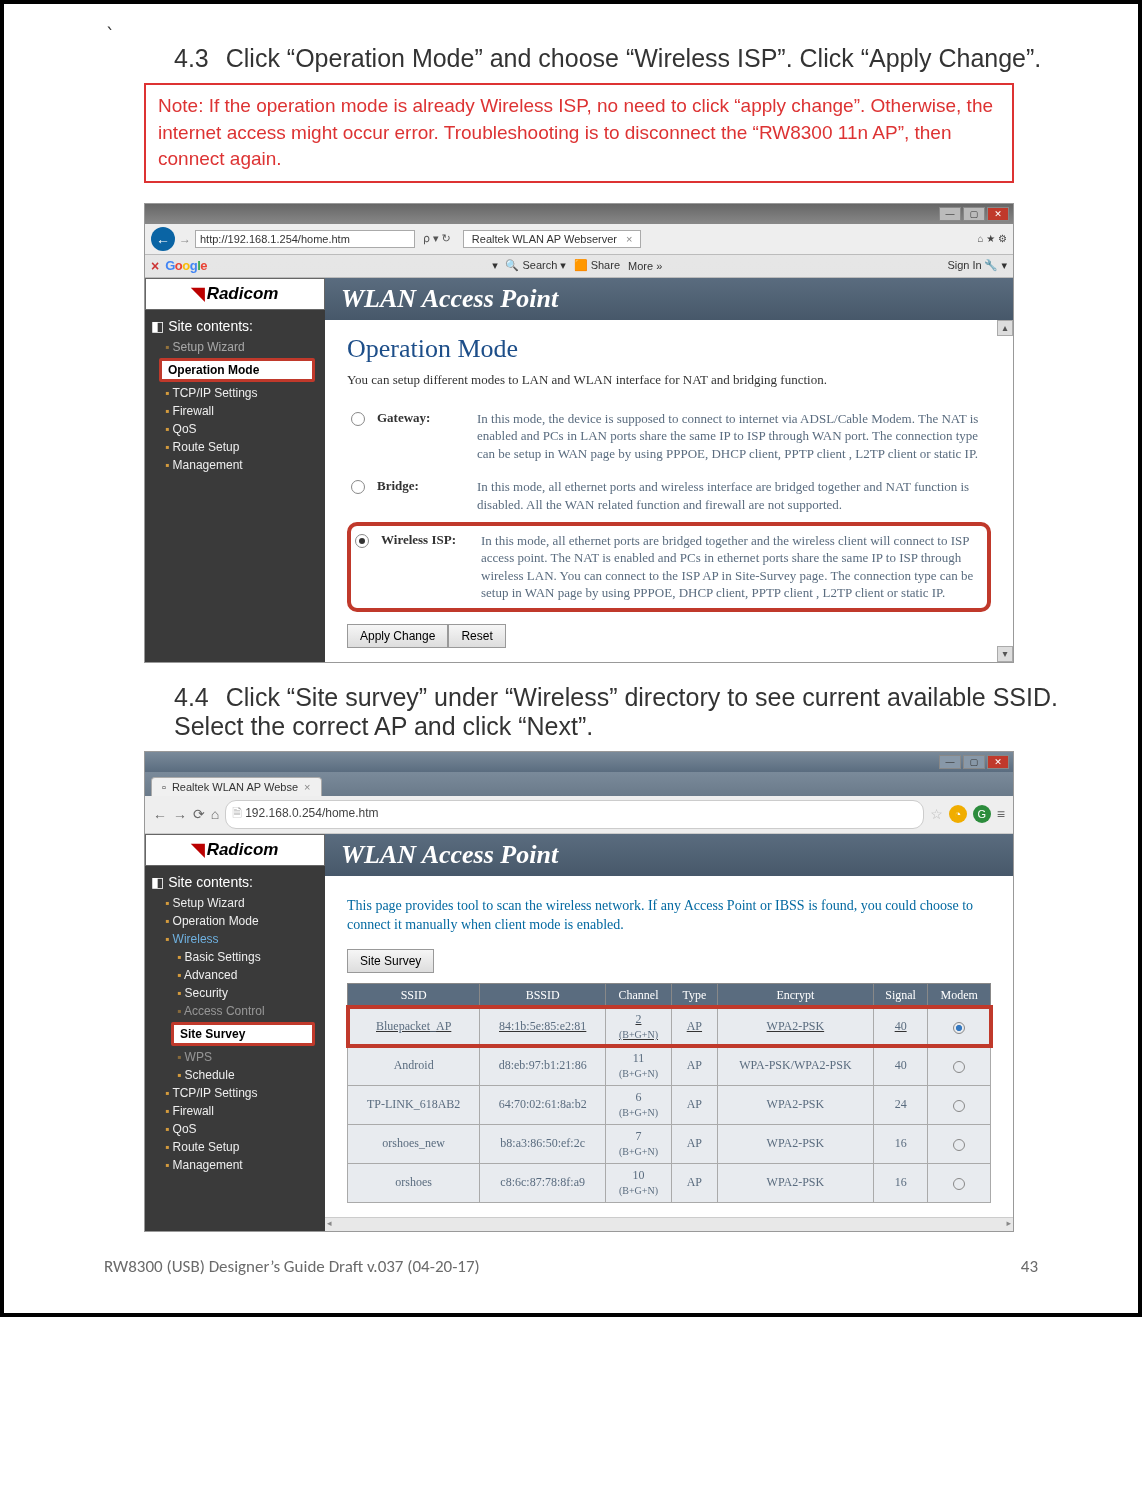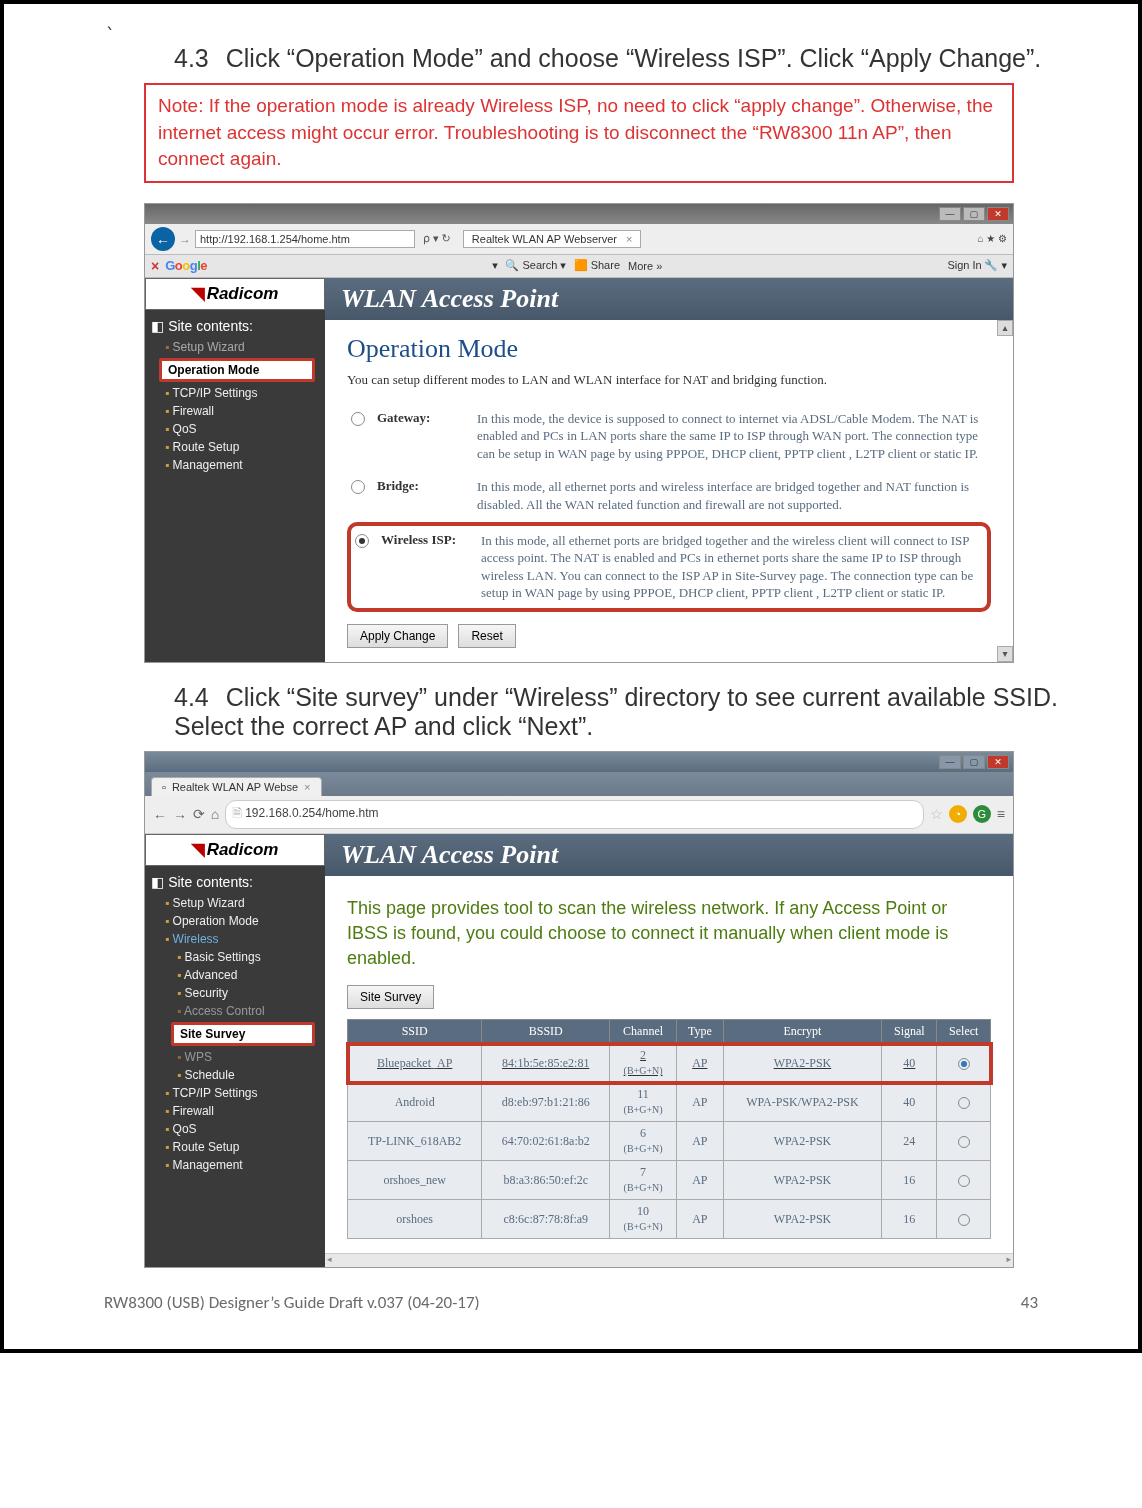--- a/index.html
+++ b/index.html
@@ -64,36 +64,36 @@
   .banner { background:linear-gradient(#5a6c7f,#47586a); color:#fff; font-family:'Times New Roman',serif; font-style:italic; font-weight:bold; font-size:26px; padding:6px 16px;}
   .content { padding:14px 22px; font-family:'Times New Roman',serif; }
   .content h2 { color:#1d4e89; font-size:26px; font-weight:normal; margin-bottom:8px;}
   .content .intro { font-size:13px; color:#333; margin-bottom:14px;}
   .mode-row { display:flex; gap:12px; padding:8px 4px; font-size:13px; }
   .mode-row.highlighted { border:4px solid #c0392b; border-radius:10px; padding:6px 4px;}
   .mode-radio { width:14px; height:14px; border:1px solid #888; border-radius:50%; flex-shrink:0; margin-top:2px; display:inline-flex; align-items:center; justify-content:center;}
   .mode-radio.checked::after { content:""; width:6px; height:6px; background:#333; border-radius:50%;}
   .mode-label { width:88px; font-weight:bold; flex-shrink:0;}
   .mode-desc { color:#5a6c7f; line-height:1.35;}
-  .btn-row { margin-top:12px; display:flex; gap:10px;}
+  .btn-row { margin-top:12px; display:flex; gap:0;}
   .ui-btn { background:linear-gradient(#f6f6f6,#ddd); border:1px solid #999; padding:4px 12px; font-family:Arial; font-size:12px;}
   .scroll-up, .scroll-down { position:absolute; right:0; width:16px; height:16px; background:#ddd; border:1px solid #aaa; font-size:10px; text-align:center; line-height:14px; color:#555;}
   .scroll-up{ top:42px;}
   .scroll-down{ bottom:0;}
 
   
   .chrome-window .titlebar { background:linear-gradient(#7a8a9a,#5a6c7f);}
   .chrome-tab { background:#f0f0f0; border:1px solid #aaa; border-bottom:none; border-radius:4px 4px 0 0; padding:3px 10px; font-size:11px; margin:3px 0 0 6px; display:inline-flex; align-items:center; gap:6px;}
   .chrome-addr { display:flex; align-items:center; gap:6px; background:#eee; padding:4px 8px; border-bottom:1px solid #ccc;}
   .chrome-addr .nav-ic { color:#666; font-size:14px;}
   .chrome-url { flex:1; background:#fff; border:1px solid #ccc; border-radius:11px; padding:3px 6px; font-size:12px; color:#444;}
   .chrome-right-ic { width:18px; height:18px; border-radius:50%; display:inline-flex; align-items:center; justify-content:center; font-size:11px; color:#fff;}
   .star { color:#bbb; font-size:14px;}
   .tree-item.wireless-hdr { color:#6fb1e0;}
-  .site-content2 .intro2 { font-family:Liberation Sans, sans-serif; font-size:18px; color:#4d7c0f; margin:10px 0 14px 0; line-height:1.4;}
+  .site-content2 .intro2 { font-family:Liberation Serif, serif; font-size:14px; color:#0369a1; margin:10px 0 14px 0; line-height:1.4;}
   table.survey { border-collapse:collapse; width:100%; font-family:'Times New Roman',serif; font-size:12px; margin-top:10px;}
   table.survey th { background:#5a6c7f; color:#fff; padding:4px 6px; border:1px solid #888; font-weight:normal;}
   table.survey td { background:#e8ebef; padding:4px 6px; border:1px solid #aaa; text-align:center; color:#5a6c7f;}
   tr.hl-row { outline:4px solid #c0392b; outline-offset:-2px;text-decoration:underline;}
   .radio-cell { width:12px; height:12px; border:1px solid #888; border-radius:50%; display:inline-block; vertical-align:middle;}
   .radio-cell.on { background:radial-gradient(circle,#3478c0 40%, #e8ebef 45%);}
   .footer { display:flex; justify-content:space-between; margin:24px 50px 16px 50px; font-family:Calibri,Arial; font-size:17px; color:#6b6b6b;}
   .hscroll { height:14px; background:#e8e8e8; border-top:1px solid #ccc; position:relative;}
   .hscroll::before{content:"◂"; position:absolute; left:2px; font-size:9px; color:#888; top:0;}
   .hscroll::after{content:"▸"; position:absolute; right:2px; font-size:9px; color:#888; top:0;}
@@ -240,21 +240,21 @@
         <button class="ui-btn">Site Survey</button>
         <table class="survey">
           <thead>
               <tr>
             <th>SSID</th>
             <th>BSSID</th>
             <th>Channel</th>
             <th>Type</th>
             <th>Encrypt</th>
             <th>Signal</th>
-            <th>Select</th>
+            <th>Modem</th>
           </tr>
             </thead>
           <tbody id="survey-body">
               <tr class="hl-row">
                 <td>Bluepacket_AP</td>
                 <td>84:1b:5e:85:e2:81</td>
                 <td>2<br><span style="font-size:10px">(B+G+N)</span></td>
                 <td>AP</td>
                 <td>WPA2-PSK</td>
                 <td>40</td>

